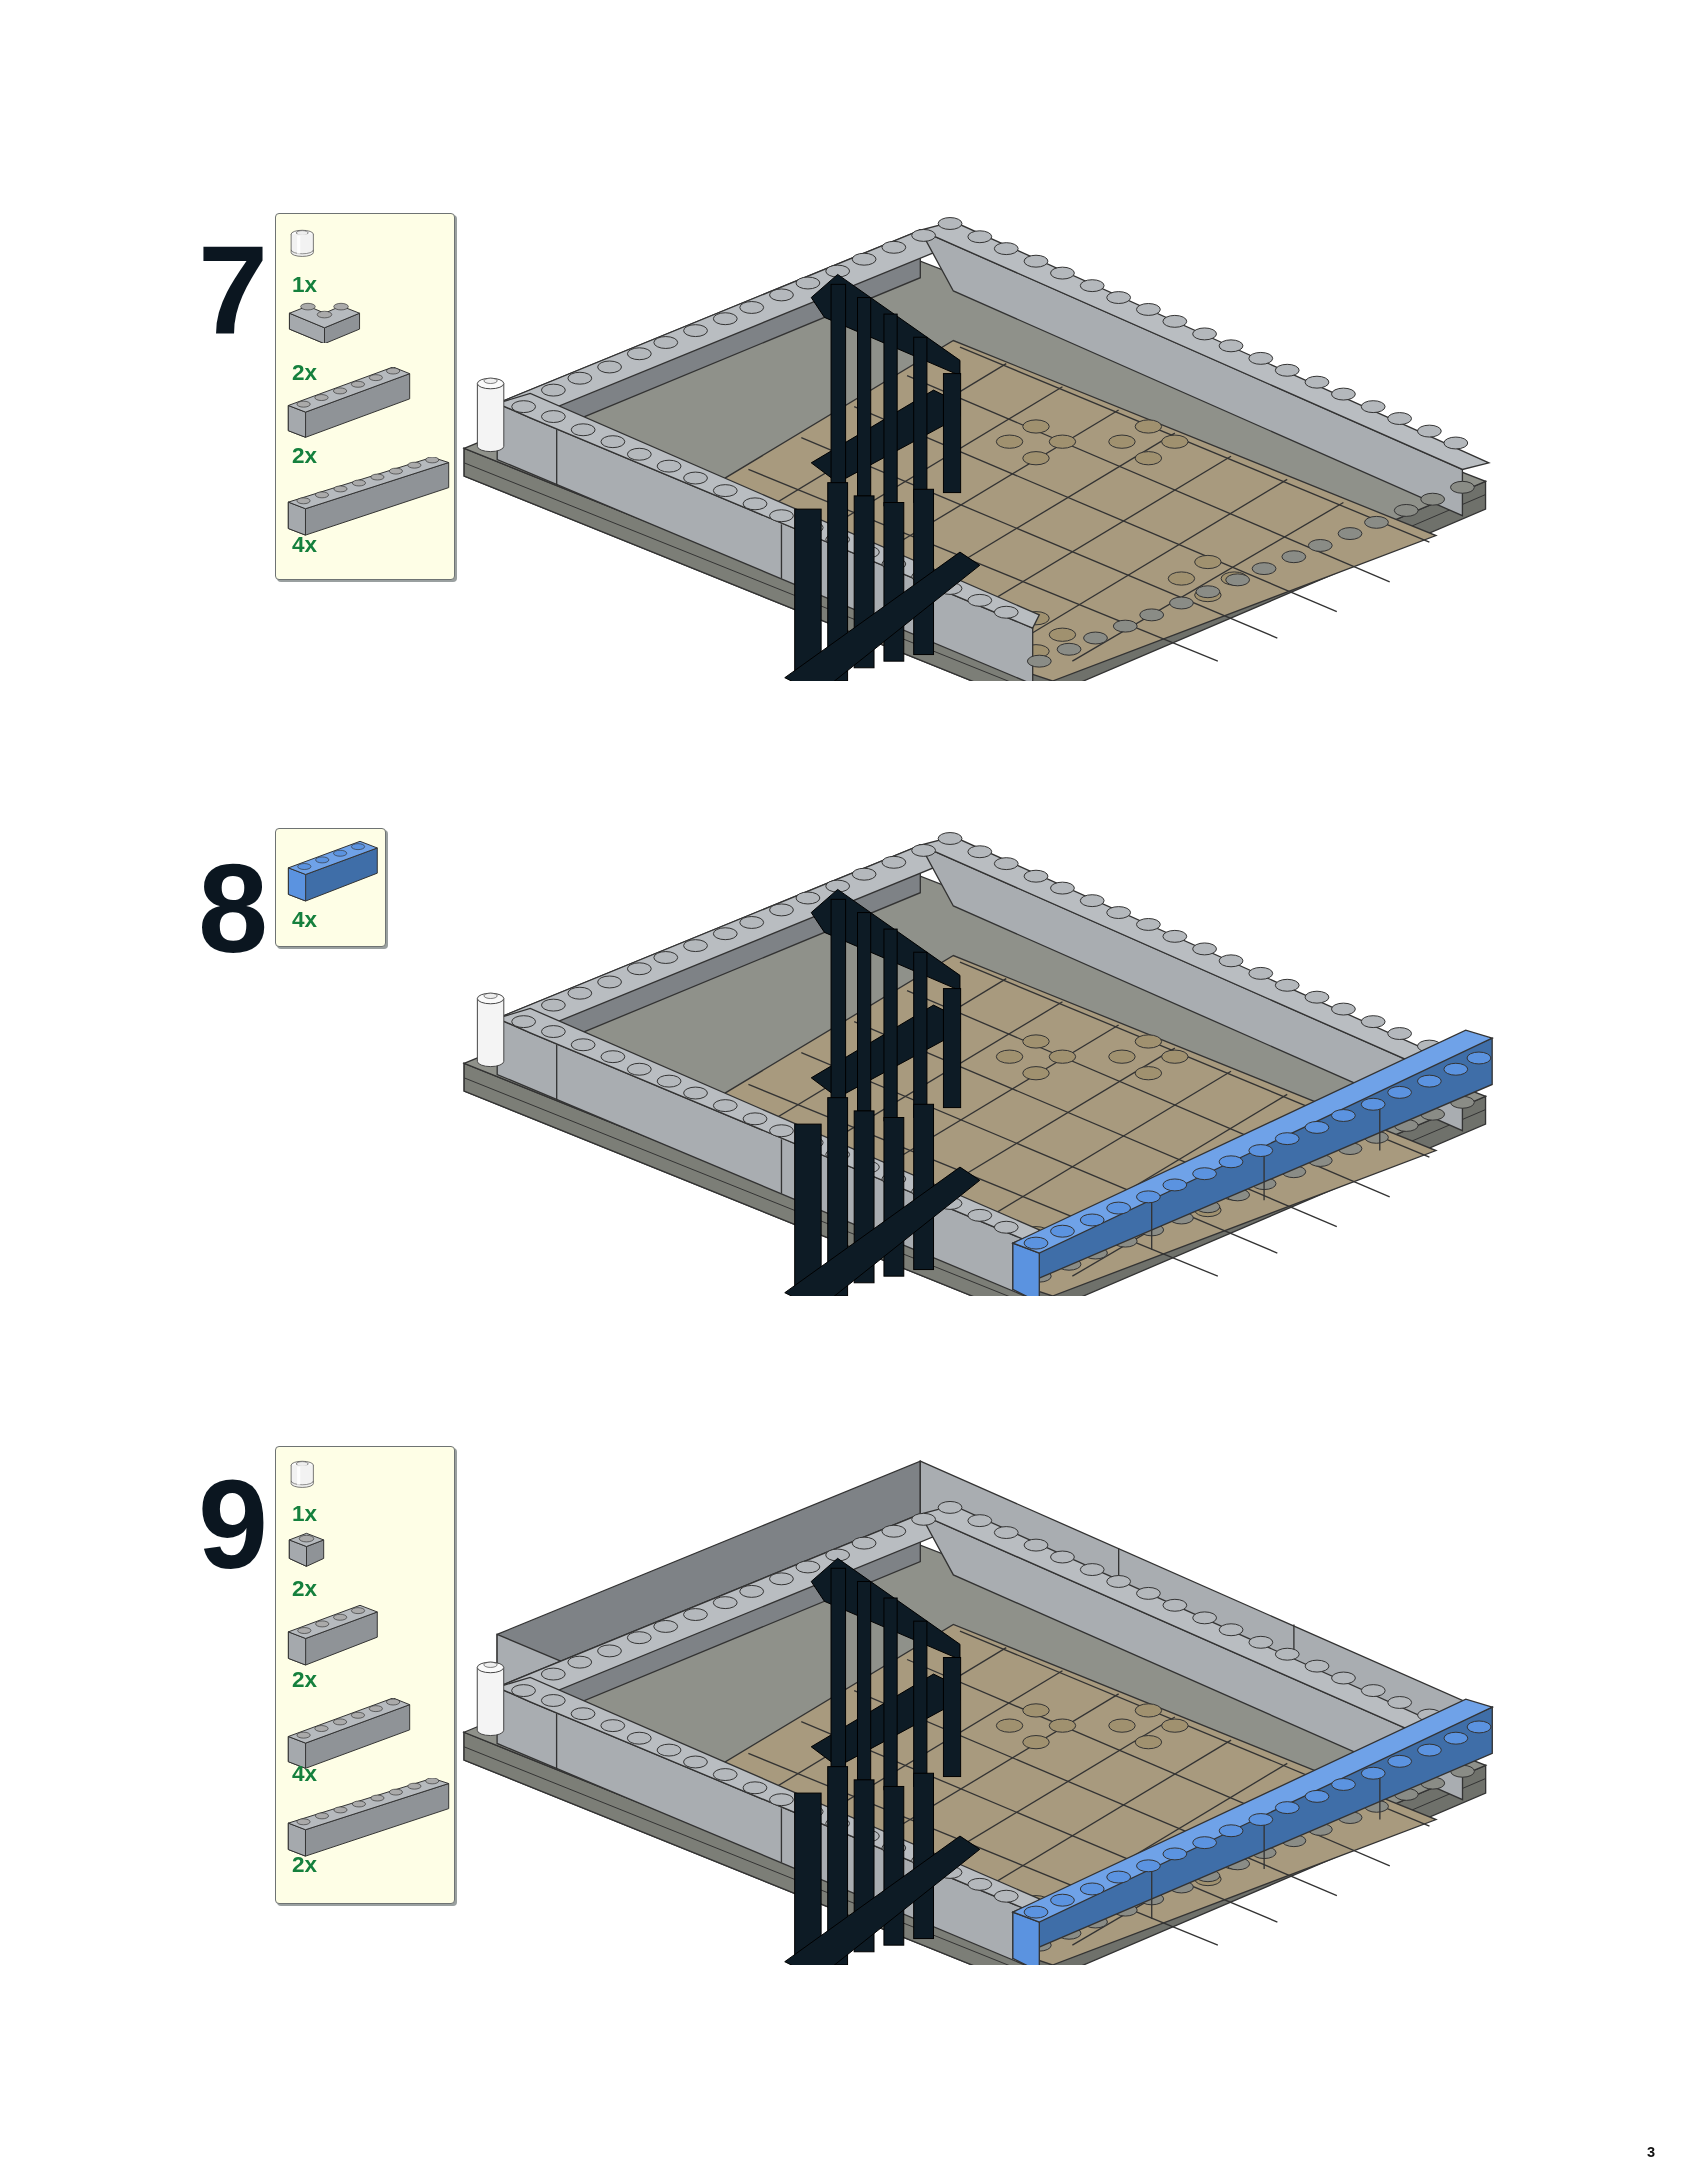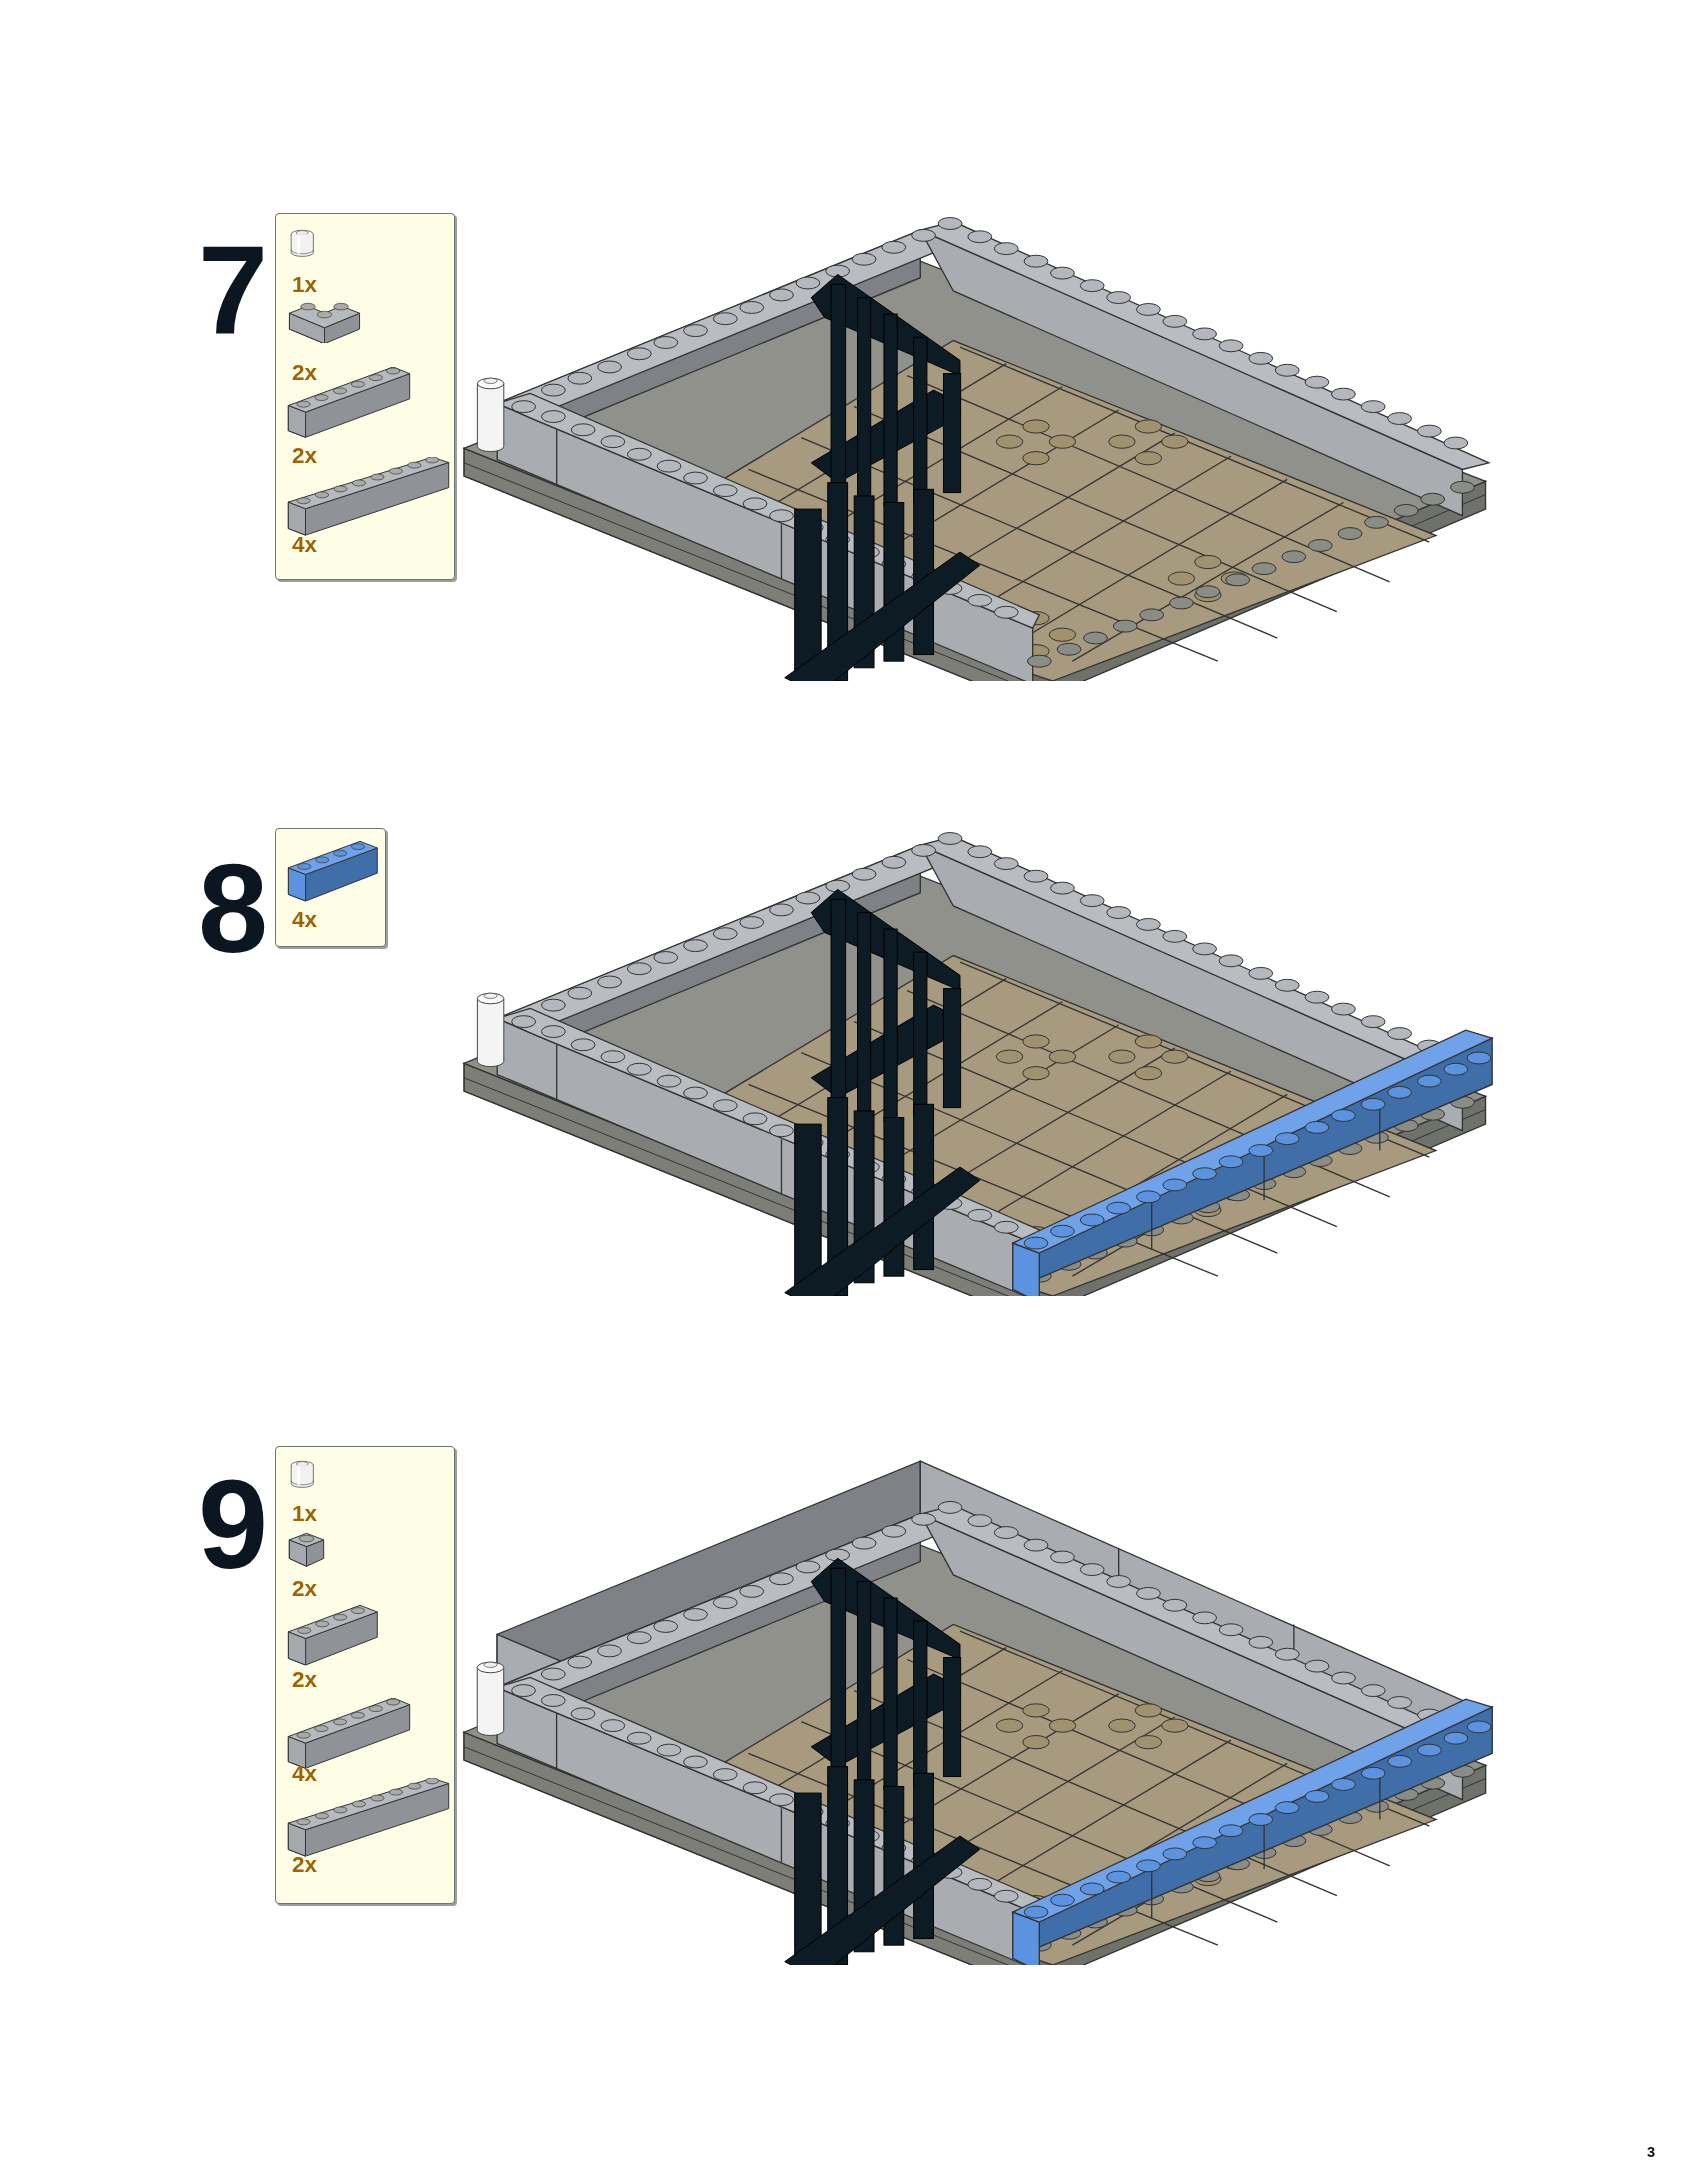--- a/index.html
+++ b/index.html
@@ -5,21 +5,21 @@
   html, body { margin:0; padding:0; background:#ffffff; }
   body { width:1687px; height:2183px; position:relative; overflow:hidden;
          font-family:"Liberation Sans", sans-serif; }
   .step-num { position:absolute; font-family:"Liberation Sans", sans-serif; font-weight:bold;
               color:#0b1620; font-size:126px; line-height:1; letter-spacing:-2.6px; }
   .parts-box { position:absolute; background:#fefee6; border:1.3px solid #6e7373;
                border-radius:4px; box-shadow:2px 2px 0 #9aa0a0; box-sizing:border-box; }
   .part { position:absolute; left:0; }
   .part svg { display:block; }
   .qty { position:absolute; font-family:"Liberation Sans", sans-serif; font-weight:bold;
-         font-size:22.5px; color:#a16207; }
+         font-size:22.5px; color:#15803d; }
   .model { position:absolute; }
   .page-num { position:absolute; font-family:"Liberation Sans", sans-serif; font-weight:bold;
               font-size:14.6px; color:#111; }
 </style>
 </head>
 <body>
 
 <svg width="0" height="0" style="position:absolute">
   <defs>
 

